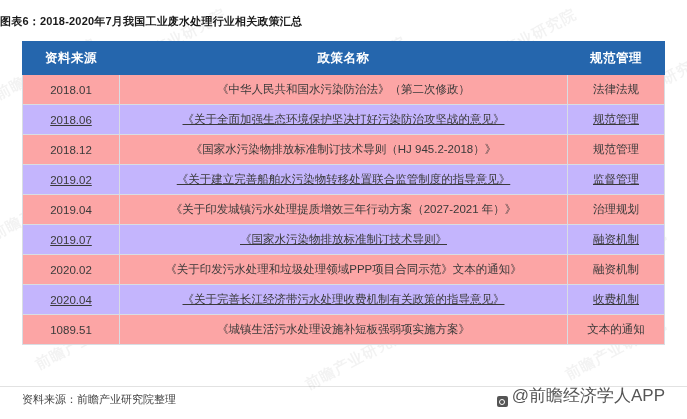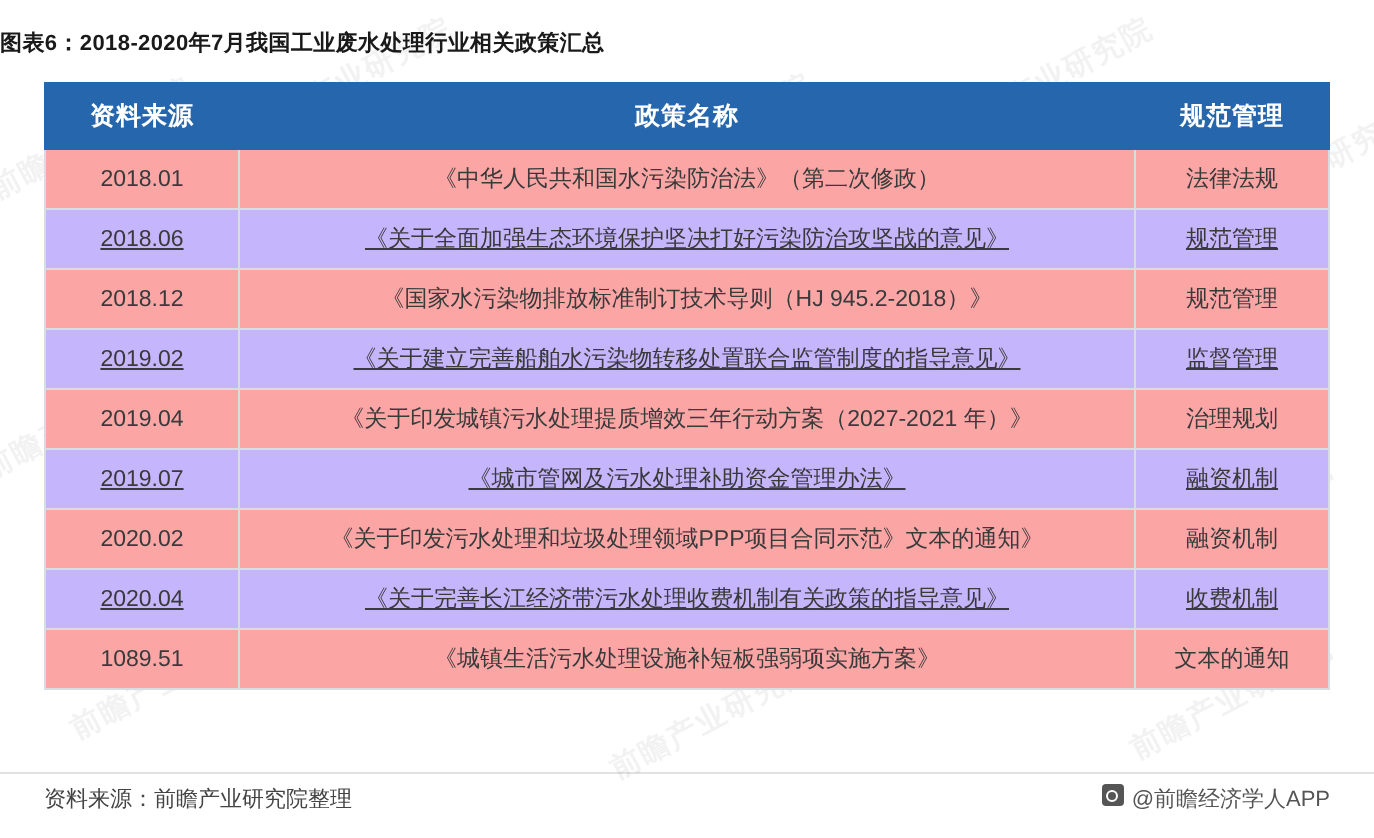--- a/index.html
+++ b/index.html
@@ -76,24 +76,24 @@
     position: absolute;
     left: 22px;
     bottom: 12px;
     font-size: 11px;
     color: #444444;
   }
   .credit {
     position: absolute;
     right: 22px;
     bottom: 12px;
-    font-size: 11px;
+    font-size: 17px;
     color: #555555;
     display: flex;
-    align-items: flex-start;
+    align-items: flex-end;
     gap: 4px;
   }
   .credit-logo {
     display: inline-block;
     width: 11px;
     height: 11px;
     border-radius: 2px;
     background: #555555;
     position: relative;
   }
@@ -191,21 +191,21 @@
           <td class="col-name">《关于建立完善船舶水污染物转移处置联合监管制度的指导意见》</td>
           <td class="col-idea">监督管理</td>
         </tr>
         <tr class="odd">
           <td class="col-date">2019.04</td>
           <td class="col-name">《关于印发城镇污水处理提质增效三年行动方案（2027-2021 年）》</td>
           <td class="col-idea">治理规划</td>
         </tr>
         <tr class="even">
           <td class="col-date">2019.07</td>
-          <td class="col-name">《城市管网及污水处理补助资金管理办法》</td>
+          <td class="col-name">《国家水污染物排放标准制订技术导则》</td>
           <td class="col-idea">融资机制</td>
         </tr>
         <tr class="odd">
           <td class="col-date">2020.02</td>
           <td class="col-name">《关于印发污水处理和垃圾处理领域PPP项目合同示范》文本的通知》</td>
           <td class="col-idea">融资机制</td>
         </tr>
         <tr class="even">
           <td class="col-date">2020.04</td>
           <td class="col-name">《关于完善长江经济带污水处理收费机制有关政策的指导意见》</td>

